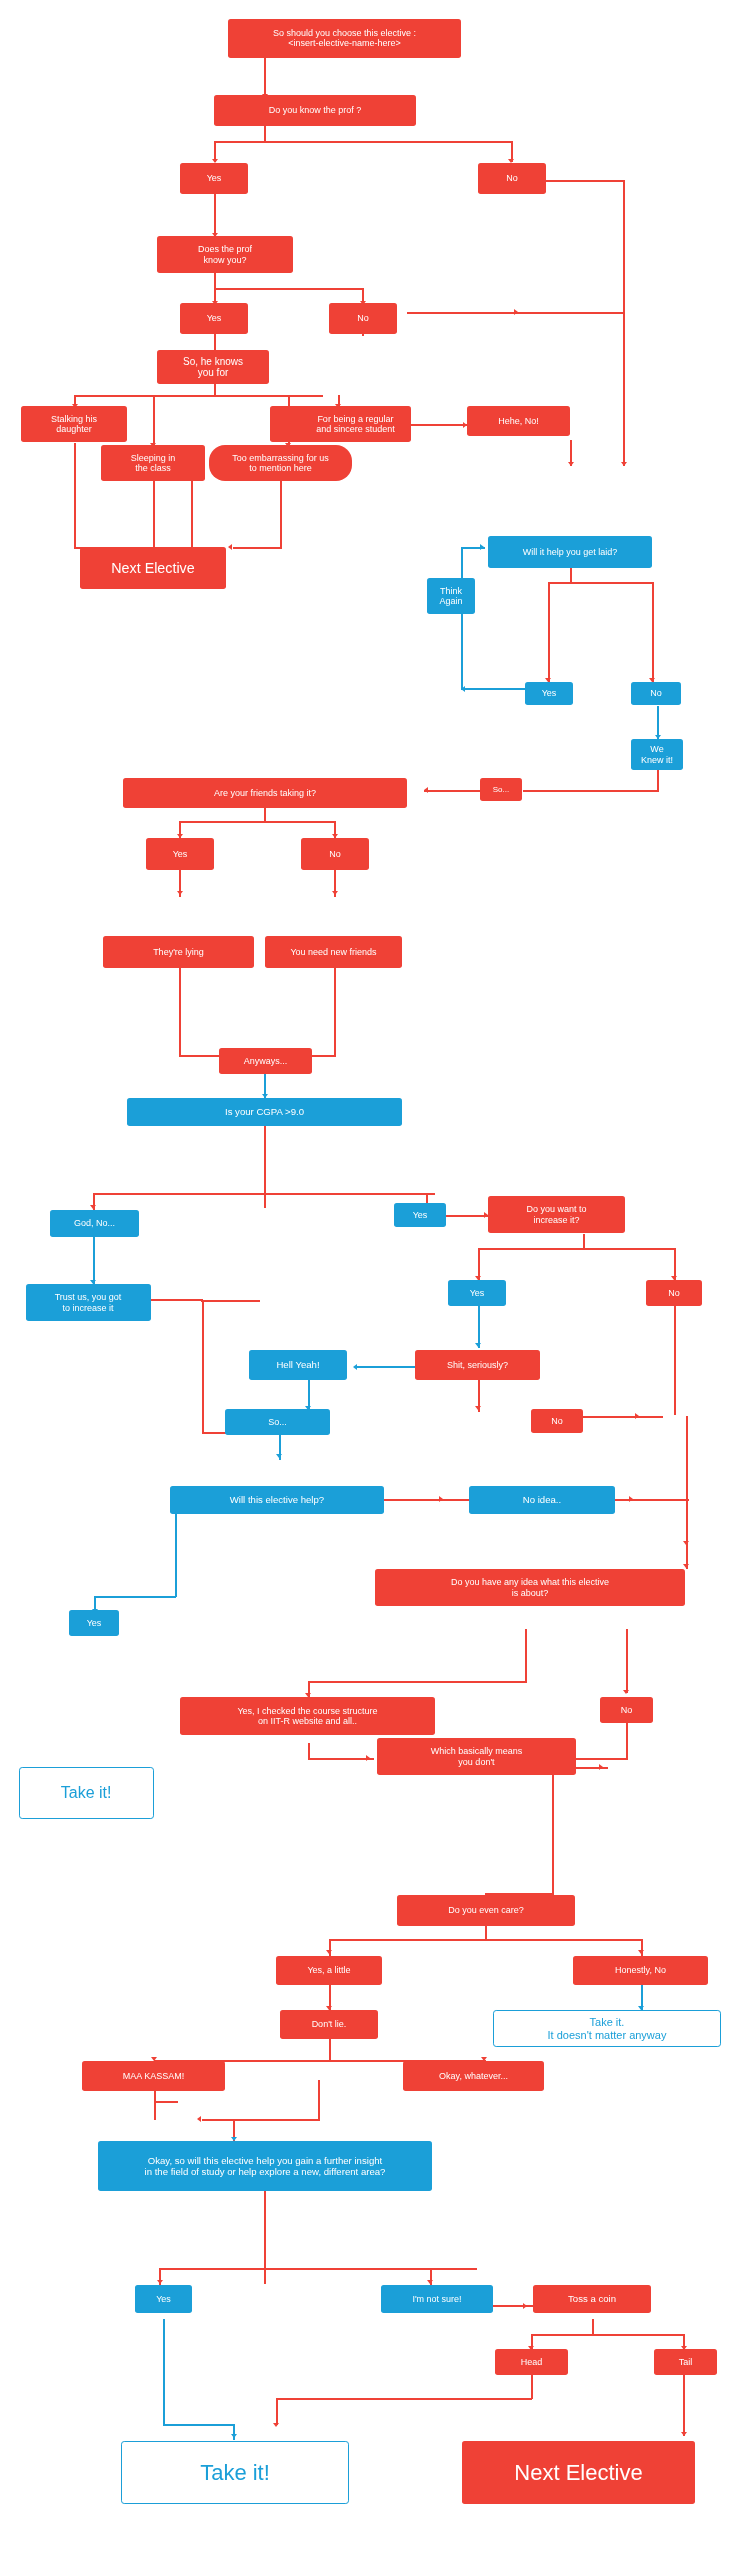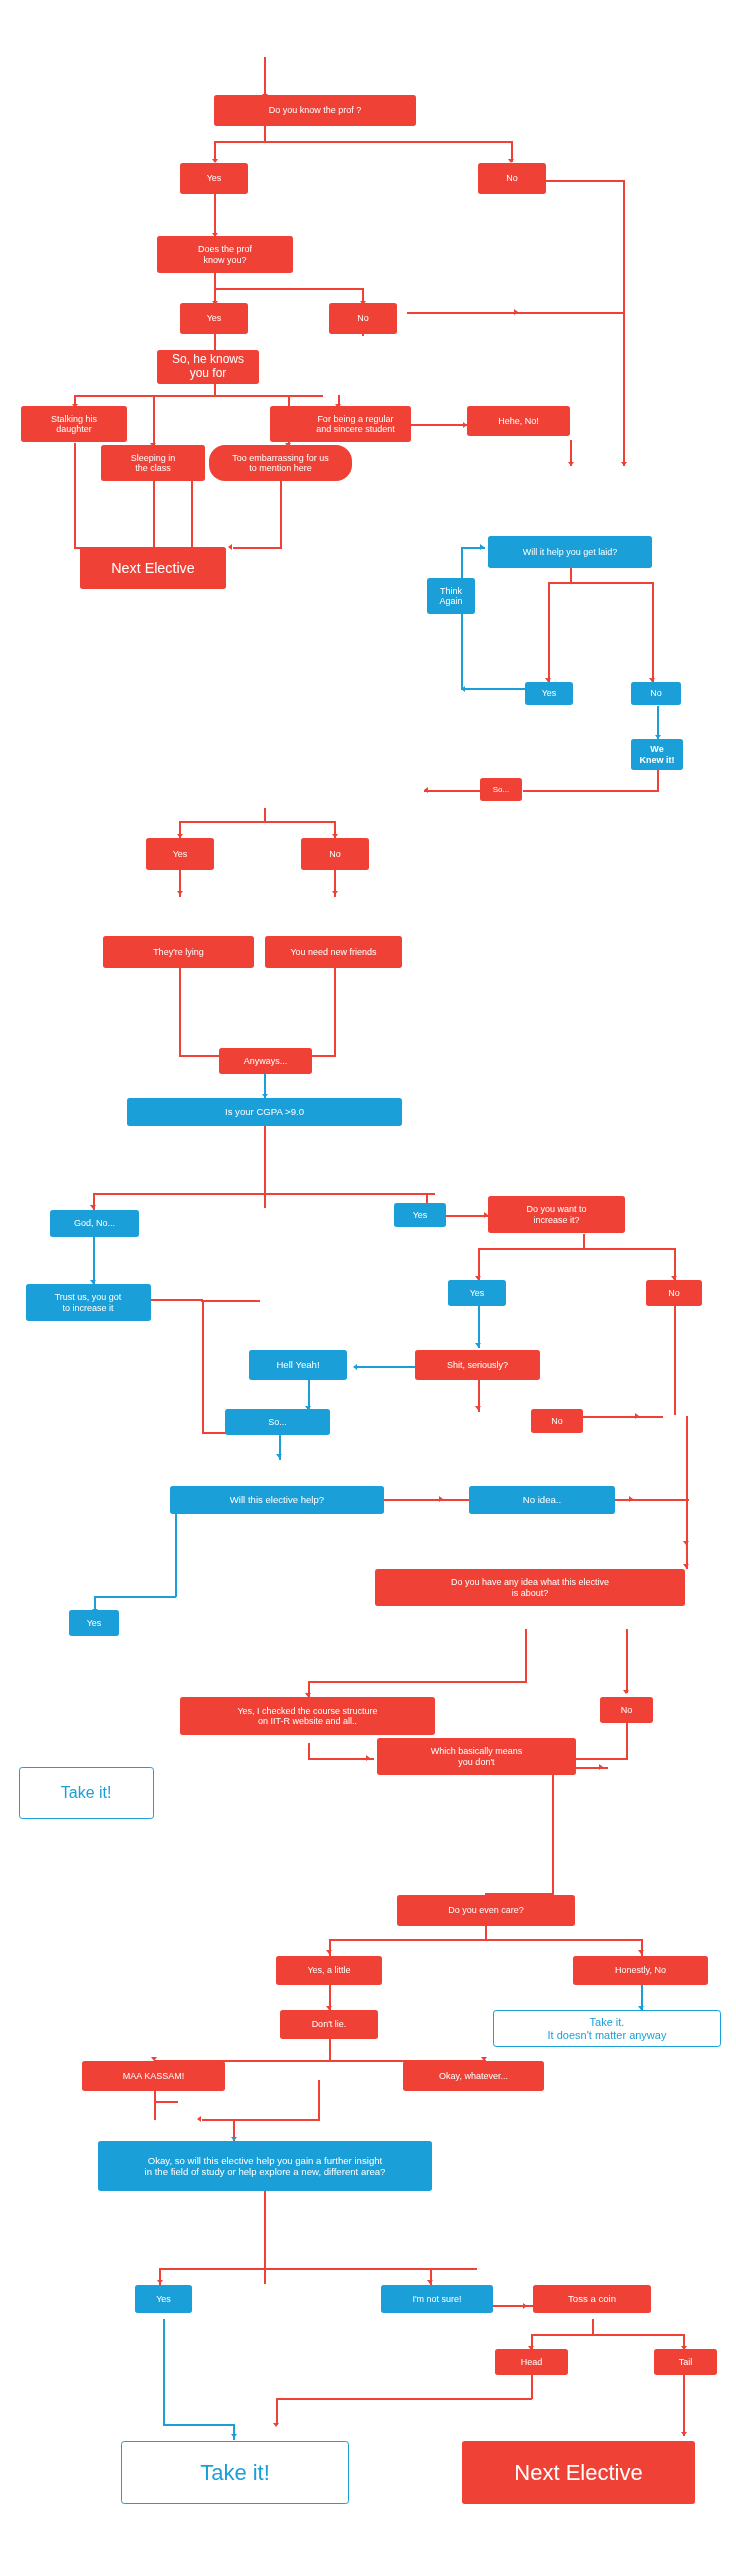--- a/index.html
+++ b/index.html
@@ -267,33 +267,35 @@
   <div class="edge b" style="left:163px;top:2424px;width:72px;height:1.6px;"></div>
 
   <div class="edge" style="left:531px;top:2367px;width:1.6px;height:32px;"></div>
   <div class="edge" style="left:276px;top:2398px;width:256px;height:1.6px;"></div>
   <div class="edge" style="left:276px;top:2398px;width:1.6px;height:26.5px;"></div>
   <div class="arrow ar-d" style="left:273px;top:2423px;"></div>
 
   <div class="edge" style="left:683px;top:2367px;width:1.6px;height:69px;"></div>
   <div class="arrow ar-d" style="left:681px;top:2432px;"></div>
 
+  <div class="node red" style="left:228px;top:18.6px;width:233px;height:39px;font-size:9px;white-space:pre-line;">So should you choose this elective :
+&lt;insert-elective-name-here&gt;</div>
 
   <div class="node red" style="left:214px;top:95px;width:202px;height:31px;font-size:9px;">Do you know the prof ?</div>
 
   <div class="node red" style="left:180px;top:163px;width:68px;height:31px;font-size:9px;">Yes</div>
   <div class="node red" style="left:478px;top:163px;width:68px;height:31px;font-size:9px;">No</div>
 
   <div class="node red" style="left:157px;top:236px;width:136px;height:37px;font-size:9px;white-space:pre-line;">Does the prof
 know you?</div>
 
   <div class="node red" style="left:180px;top:303px;width:68px;height:31px;font-size:9px;">Yes</div>
   <div class="node red" style="left:329px;top:303px;width:68px;height:31px;font-size:9px;">No</div>
 
-  <div class="node red" style="left:157px;top:350px;width:102px;height:34px;font-size:12px;white-space:pre-line;">So, he knows
+  <div class="node red" style="left:157px;top:350px;width:112px;height:34px;font-size:10px;white-space:pre-line;">So, he knows
 you for</div>
 
   <div class="node red" style="left:21px;top:406px;width:106px;height:36px;font-size:9px;white-space:pre-line;">Stalking his
 daughter</div>
   <div class="node red" style="left:101px;top:445px;width:104px;height:36px;font-size:9px;white-space:pre-line;">Sleeping in
 the class</div>
   <div class="node red" style="left:209px;top:445px;width:143px;height:36px;font-size:9px;white-space:pre-line;border-radius:16px;">Too embarrassing for us
 to mention here</div>
   <div class="node red" style="left:270px;top:406px;width:141px;height:36px;font-size:9px;white-space:pre-line;padding-left:33px;">For being a regular
 and sincere student</div>
@@ -303,25 +305,26 @@
   <div class="node red" style="left:80px;top:547px;width:146px;height:42px;font-size:14.3px;">Next Elective</div>
 
   <div class="node blue" style="left:488px;top:536px;width:164px;height:32px;font-size:9px;text-align:right;">Will it help you get laid?</div>
 
   <div class="node blue" style="left:427px;top:578px;width:48px;height:36px;font-size:9px;white-space:pre-line;">Think
 Again</div>
 
   <div class="node blue" style="left:525px;top:682px;width:48px;height:23px;font-size:9px;">Yes</div>
   <div class="node blue" style="left:631px;top:682px;width:50px;height:23px;font-size:9px;">No</div>
 
-  <div class="node blue" style="left:631px;top:739px;width:52px;height:31px;font-size:9px;white-space:pre-line;font-weight:bold;">We
+  <div class="node blue" style="left:631px;top:739px;width:52px;height:31px;font-size:9px;white-space:pre-line;">We
 Knew it!</div>
 
   <div class="node red" style="left:480px;top:778px;width:42px;height:23px;font-size:8px;">So...</div>
 
+  <div class="node red" style="left:123px;top:778px;width:284px;height:30px;font-size:9px;">Are your friends taking it?</div>
 
   <div class="node red" style="left:146px;top:838px;width:68px;height:32px;font-size:9px;">Yes</div>
   <div class="node red" style="left:301px;top:838px;width:68px;height:32px;font-size:9px;">No</div>
 
   <div class="node red" style="left:103px;top:936px;width:151px;height:32px;font-size:9px;">They're lying</div>
   <div class="node red" style="left:265px;top:936px;width:137px;height:32px;font-size:9px;">You need new friends</div>
 
   <div class="node red" style="left:219px;top:1048px;width:93px;height:25.5px;font-size:9px;">Anyways...</div>
 
   <div class="node blue" style="left:127px;top:1098px;width:275px;height:28px;font-size:9.6px;">Is your CGPA &gt;9.0</div>

